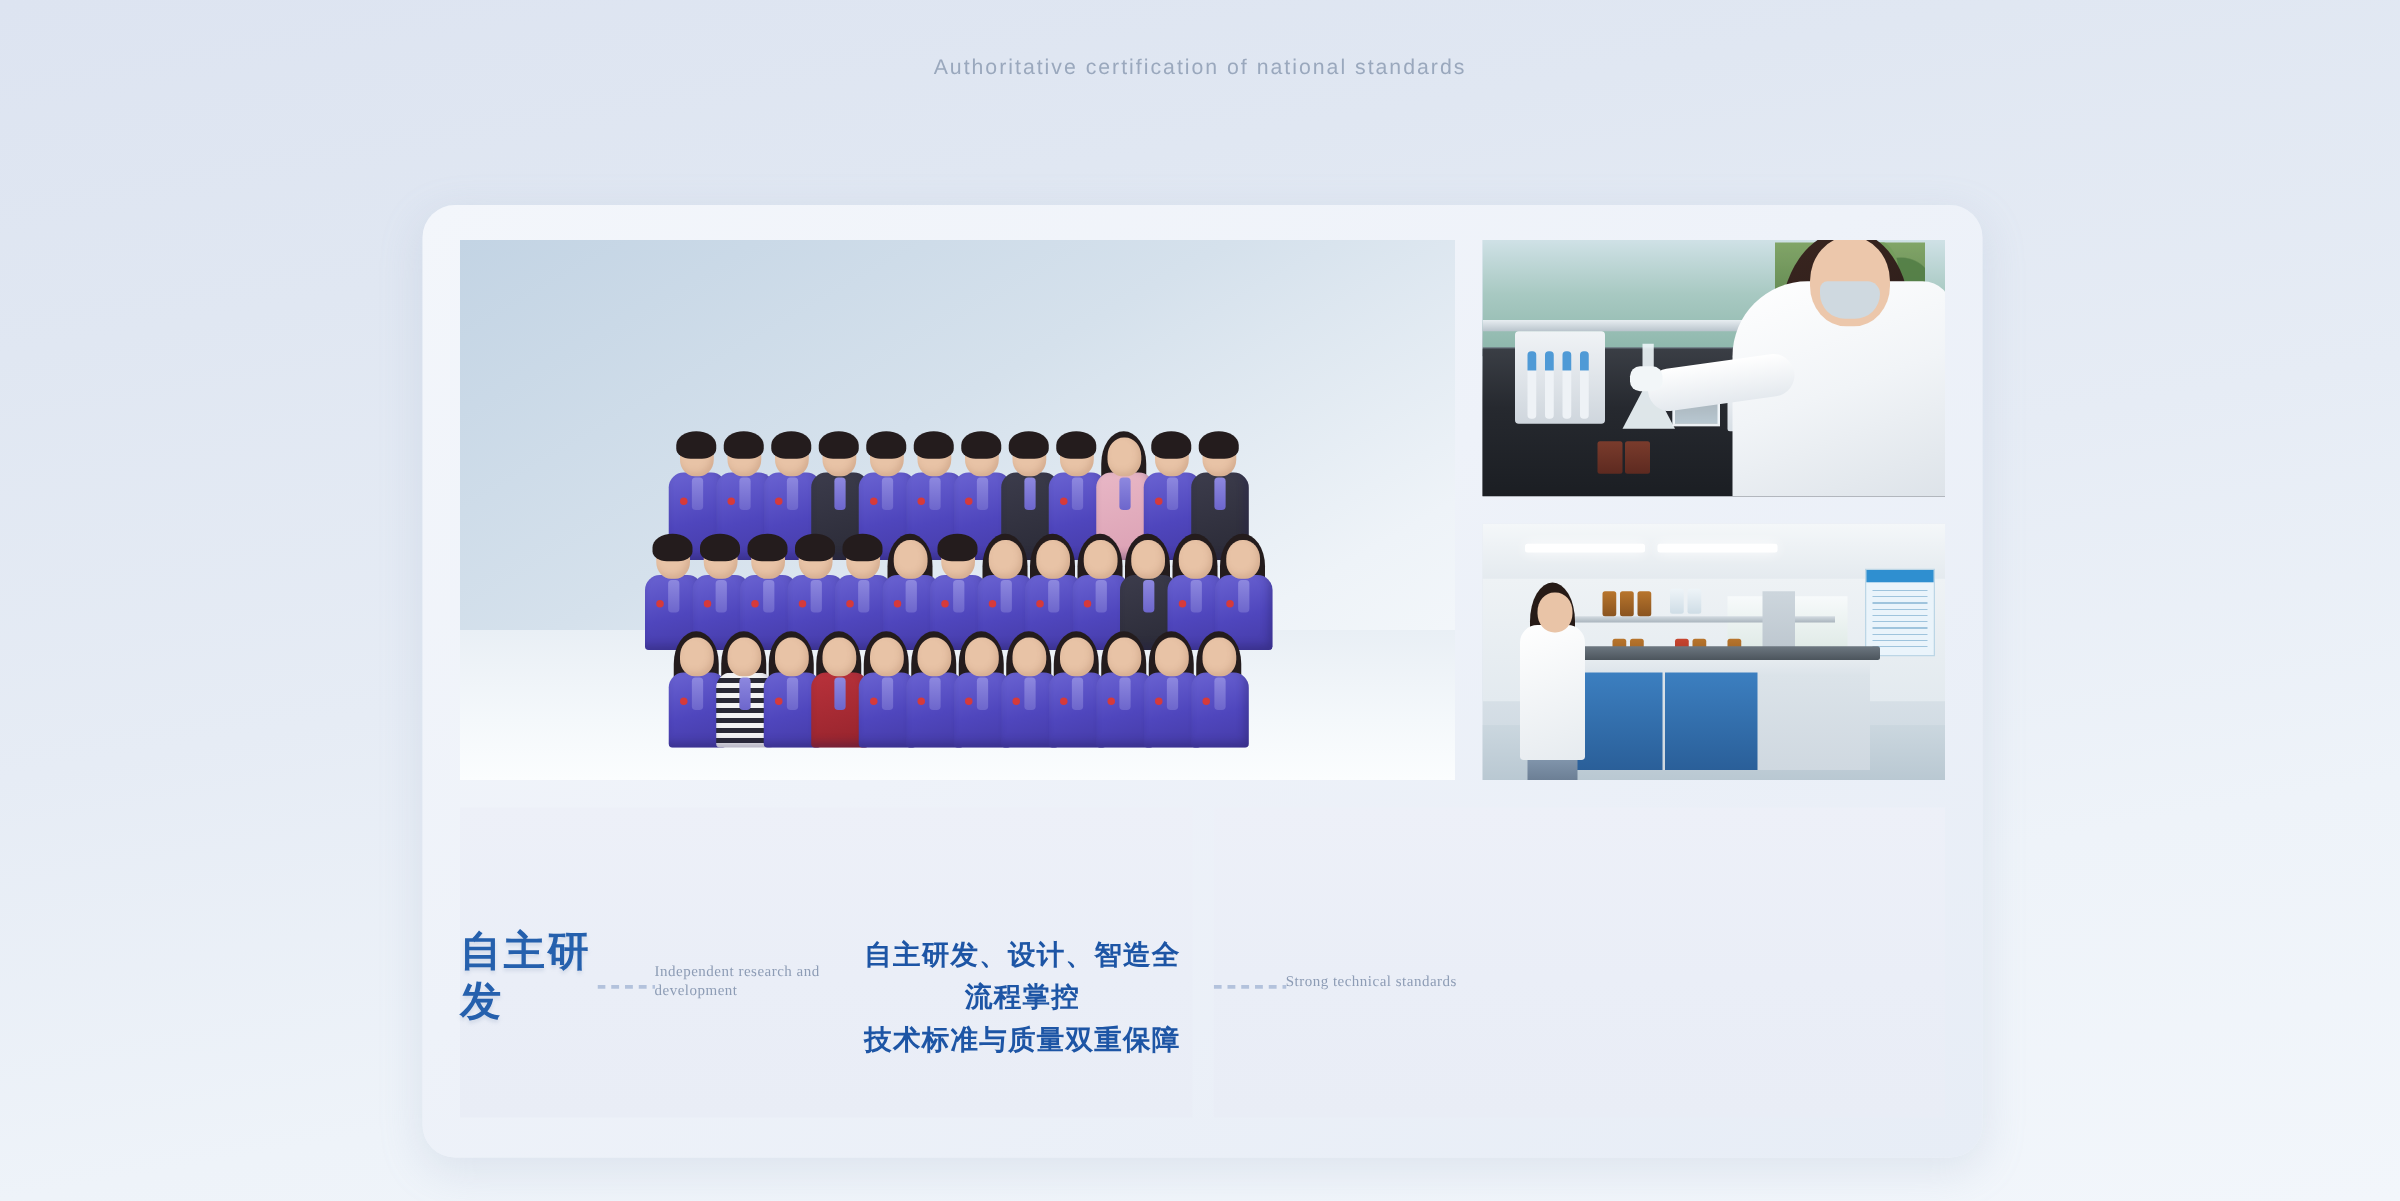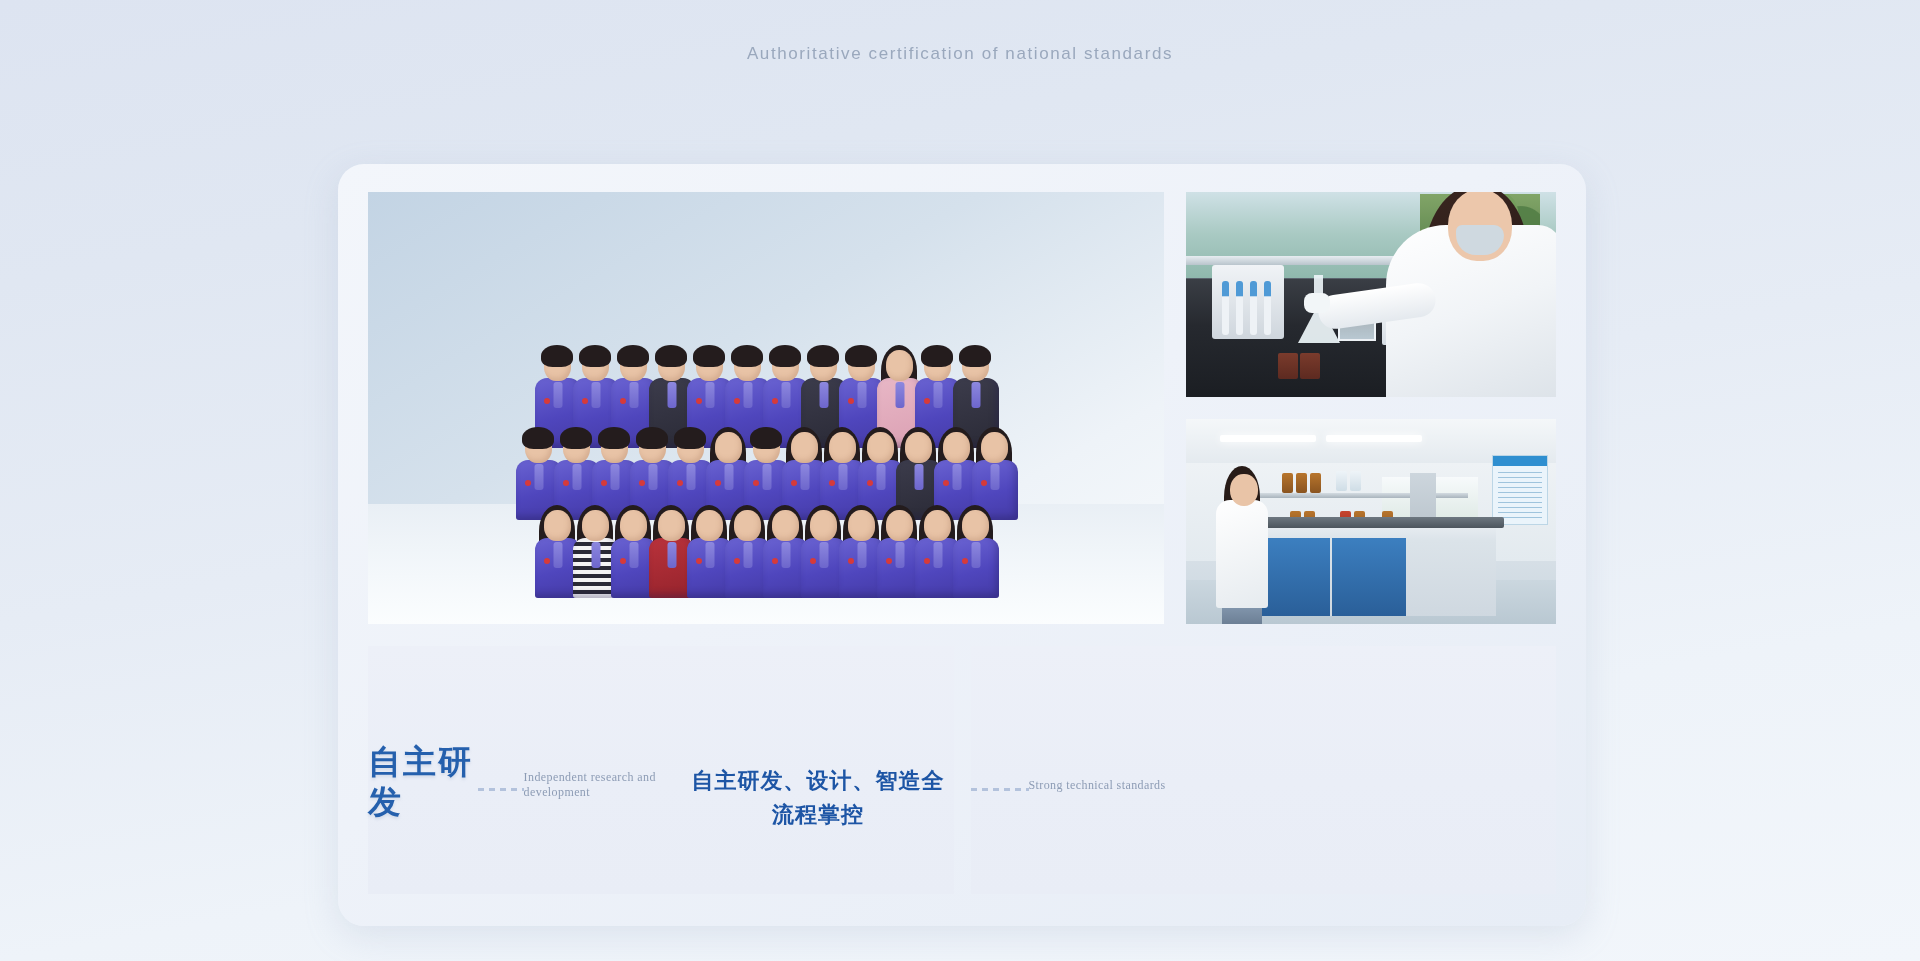--- a/index.html
+++ b/index.html
@@ -745,20 +745,21 @@
   </div>
 
   <div class="cards">
 
     <div class="card">
       <div class="card-title">自主研发</div>
       <div class="card-divider"></div>
       <div class="card-en">Independent research and development</div>
       <div class="card-body">
         <span class="line">自主研发、设计、智造全流程掌控</span>
+        <span class="line">技术标准与质量双重保障</span>
       </div>
     </div>
 
     <div class="card">
       <div class="card-divider"></div>
       <div class="card-en">Strong technical standards</div>
     </div>
 
   </div>
 </div>

